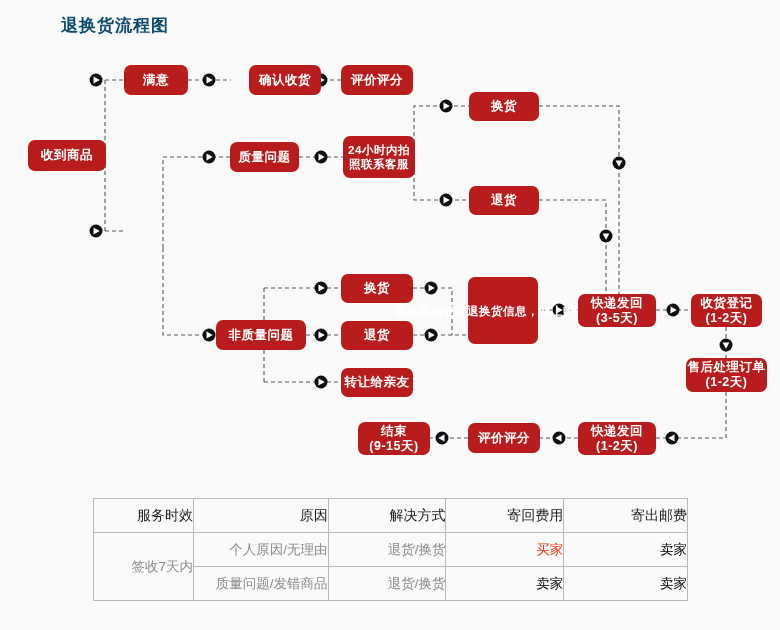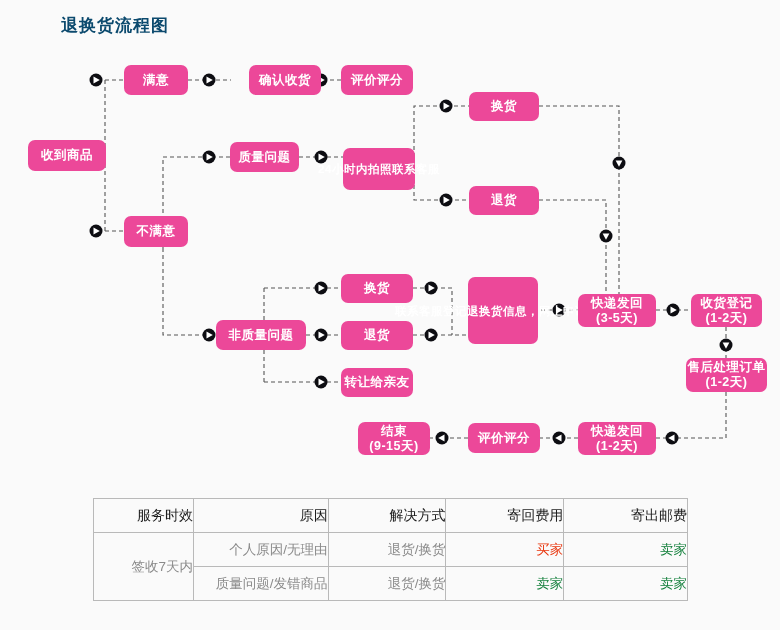--- a/index.html
+++ b/index.html
@@ -16,21 +16,21 @@
     font-size:17px;font-weight:bold;color:#0c4a6e;
     letter-spacing:1px;
     margin-left:23px;
   }
 
   .canvas{position:absolute;left:0;top:0;width:780px;height:480px;}
   .canvas svg{position:absolute;left:0;top:0;}
 
   .node{
     position:absolute;
-    background:#ec4899;
+    background:#b91c1c;
     color:#ffffff;
     border-radius:7px;
     display:flex;align-items:center;justify-content:center;
     text-align:center;
     font-size:12.5px;
     font-weight:bold;
     line-height:15px;
     letter-spacing:0.5px;
     box-sizing:border-box;
     padding:2px 4px;
@@ -49,21 +49,21 @@
   .tbl td,.tbl th{
     border:1px solid #b9b9b9;
     text-align:right;
     font-size:13.5px;
     font-weight:normal;
     padding:0;
     height:33px;
   }
   .tbl th{color:#1b1b1b;font-weight:normal;font-size:14px;}
   .tbl td{color:#8a8a8a;}
-  .tbl td.dark{color:#15803d;}
+  .tbl td.dark{color:#000000;}
   .tbl td.red{color:#e8350d;}
   .tbl .c0{width:100px;}
   .tbl .c1{width:135px;margin-top:26px;}
   .tbl .c2{width:118px;}
   .tbl .c3{width:118px;}
   .tbl .c4{width:124px;}
 </style>
 </head>
 <body>
 
@@ -225,29 +225,26 @@
     </div>
 
     <div class="node" style="left:230px;top:65px;width:72px;height:30px;margin-left:19px;">
       <span class="l">确认收货</span>
     </div>
 
     <div class="node" style="left:341px;top:65px;width:72px;height:30px;">
       <span class="l">评价评分</span>
     </div>
 
-    <div class="node" style="left:124px;top:216px;width:64px;height:31px;">
-      <span class="l">不满意</span>
-    </div>
 
     <div class="node" style="left:230px;top:142px;width:69px;height:30px;">
       <span class="l">质量问题</span>
     </div>
 
-    <div class="node multi" style="left:343px;top:136px;width:72px;height:42px;flex-direction:row;margin-top:12px;">
+    <div class="node multi" style="left:343px;top:136px;width:72px;height:42px;flex-direction:column;">
       <span class="l">24小时内拍</span>
       <span class="l">照联系客服</span>
     </div>
 
     <div class="node" style="left:469px;top:92px;width:70px;height:29px;">
       <span class="l">换货</span>
     </div>
 
     <div class="node" style="left:469px;top:186px;width:70px;height:29px;">
       <span class="l">退货</span>

